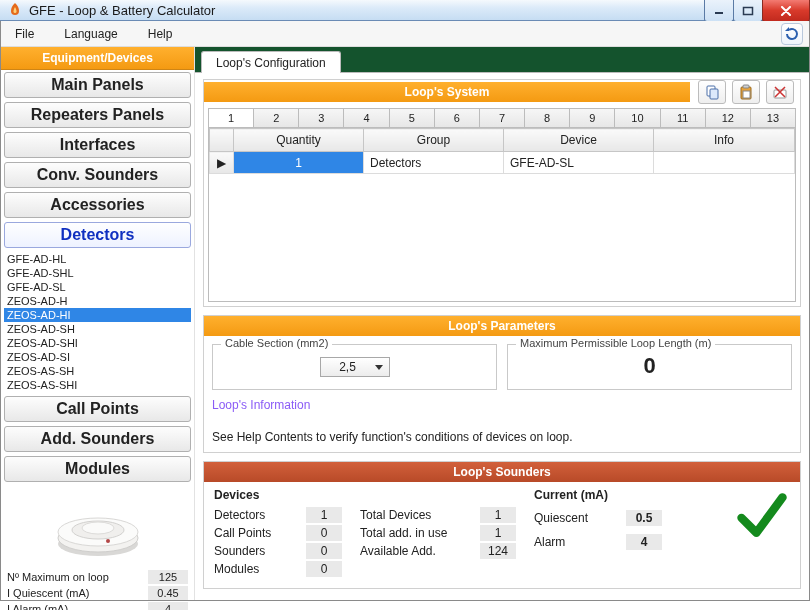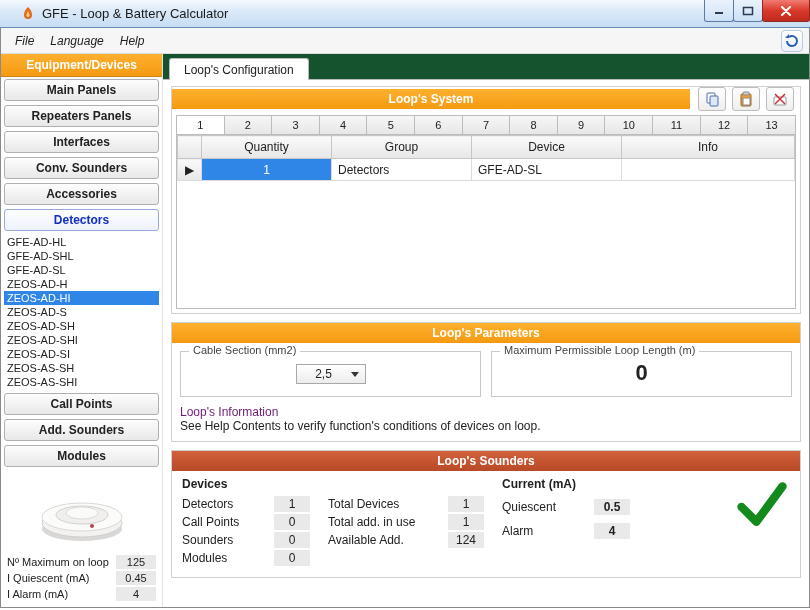--- a/index.html
+++ b/index.html
@@ -1,63 +1,63 @@
 <!DOCTYPE html>
 <html><head>
 <meta charset="utf-8">
 <style>
   * { box-sizing: border-box; }
   html, body { margin:0; padding:0; font-family: "Segoe UI", Tahoma, sans-serif; font-size: 12px; color:#222; }
   body { background:#fff; width:810px; height:610px; overflow:hidden; }
 
   
   .titlebar {
-    height:28px;
+    height:21px;
     background: linear-gradient(#f5f9fd,#dbeaf9 40%,#c6ddf3);
     border-bottom:1px solid #6a8bb5;
-    display:flex; align-items:center; padding-left:20px; position:relative;
+    display:flex; align-items:center; padding-left:7px; position:relative;
   }
   .titlebar .app-icon { width:16px; height:16px; margin-right:6px; }
   .titlebar .title { font-size:13px; color:#1a1a1a; }
   .win-buttons { position:absolute; right:0; top:0; display:flex; height:22px; }
   .win-btn {
     width:30px; height:22px; border:1px solid #5a7aa5; border-top:none;
     margin-left:-1px; display:flex; align-items:center; justify-content:center;
     background:linear-gradient(#eaf2fb,#cde1f5);
     border-bottom-left-radius:3px; border-bottom-right-radius:3px;
     cursor:pointer;
   }
   .win-btn.close { width:48px; background:linear-gradient(#f37b72,#d83a2b 50%,#c12a1e); border-color:#8a2a20; }
   .win-btn svg { width:12px; height:10px; }
 
   .client { height:580px; border:1px solid #8a8a8a; border-top:none; background:#fff; display:flex; flex-direction:column; }
 
   .menubar {
     height:26px; background:#f6f6f6; border-bottom:1px solid #ddd;
-    display:flex; align-items:center; padding:0 6px; position:relative; font-style:italic;
+    display:flex; align-items:center; padding:0 6px; position:relative; gap:14px;
   }
   .menubar .menu-item { padding:2px 8px; cursor:pointer; }
   .menubar .right-icon {
     position:absolute; right:6px; top:2px; width:22px; height:22px;
     border:1px solid #b9c8dc; border-radius:4px; background:linear-gradient(#fff,#eef3fa);
     display:flex; align-items:center; justify-content:center; cursor:pointer;
   }
 
   .body { flex:1; display:flex; min-height:0; }
 
   
-  .sidebar { width:162px; background:#fff; border-right:1px solid #e2e2e2; display:flex; flex-direction:column; }
+  .sidebar { width:194px; background:#fff; border-right:1px solid #e2e2e2; display:flex; flex-direction:column; }
   .side-header {
     background:linear-gradient(#ffb02e,#f49a12); color:#fff; font-weight:bold; font-size:12px;
     text-align:center; padding:4px 0; border:1px solid #cf8515; border-width:0 0 1px 0;
   }
   .side-btn {
     background:linear-gradient(#fdfdfd,#e8e8e8);
     border:1px solid #b0b0b0; border-radius:3px; margin:2px 3px; padding:3px 0;
-    text-align:center; font-weight:bold; font-size:12px; cursor:pointer;
+    text-align:center; font-weight:bold; font-size:16px; cursor:pointer;
   }
   .side-btn.active { color:#1030c0; background:linear-gradient(#fefeff,#eef2ff); border-color:#9aa8de; }
   .dev-list { margin:2px 3px; font-size:11px; }
   .dev-item { padding:1px 3px; cursor:pointer; }
   .dev-item.sel { background:#2f86e6; color:#fff; }
   .side-footer { margin-top:auto; padding:4px 4px 6px 4px; }
   .product-img {
     width:100px; height:75px; margin:0 auto 6px auto; display:block;
   }
   .spec-row { display:flex; justify-content:space-between; align-items:center; font-size:11px; padding:1px 2px; }
@@ -115,21 +115,21 @@
   .combo {
     border:1px solid #a8a8a8; padding:2px 22px 2px 8px; background:linear-gradient(#fff,#ececec);
     display:inline-block; position:relative; min-width:70px; cursor:pointer;
   }
   .combo:after {
     content:""; position:absolute; right:6px; top:7px;
     border-left:4px solid transparent; border-right:4px solid transparent; border-top:5px solid #333;
   }
   .loop-len { font-size:22px; font-weight:bold; text-align:center; padding-top:2px; }
   .loop-info { padding:0 8px 8px 8px; font-size:12px; }
-  .loop-info .lbl { color:#701a75; margin-bottom:0; }
+  .loop-info .lbl { color:#8b5cf6; margin-bottom:18px; }
 
   
   .results .panel-title { background:linear-gradient(#d2603b,#b84a28); }
   .results-body { display:flex; padding:6px 10px 10px 10px; gap:18px; align-items:flex-start; }
   .res-col { font-size:12px; }
   .res-col .hd { font-weight:bold; margin-bottom:4px; }
   .res-row { display:flex; align-items:center; gap:10px; padding:1px 0; }
   .res-row .k { width:82px; }
   .res-row .v { background:#e9e9e9; min-width:36px; text-align:center; padding:1px 6px; }
   .res-row .v.strong { font-weight:bold; }
@@ -189,21 +189,20 @@
       <div class="side-btn">Conv. Sounders</div>
       <div class="side-btn">Accessories</div>
       <div class="side-btn active">Detectors</div>
 
       <div class="dev-list">
         <div class="dev-item">GFE-AD-HL</div>
         <div class="dev-item">GFE-AD-SHL</div>
         <div class="dev-item">GFE-AD-SL</div>
         <div class="dev-item">ZEOS-AD-H</div>
         <div class="dev-item sel">ZEOS-AD-HI</div>
-        <div class="dev-item">ZEOS-AD-S</div>
         <div class="dev-item">ZEOS-AD-SH</div>
         <div class="dev-item">ZEOS-AD-SHI</div>
         <div class="dev-item">ZEOS-AD-SI</div>
         <div class="dev-item">ZEOS-AS-SH</div>
         <div class="dev-item">ZEOS-AS-SHI</div>
       </div>
 
       <div class="side-btn">Call Points</div>
       <div class="side-btn">Add. Sounders</div>
       <div class="side-btn">Modules</div>

